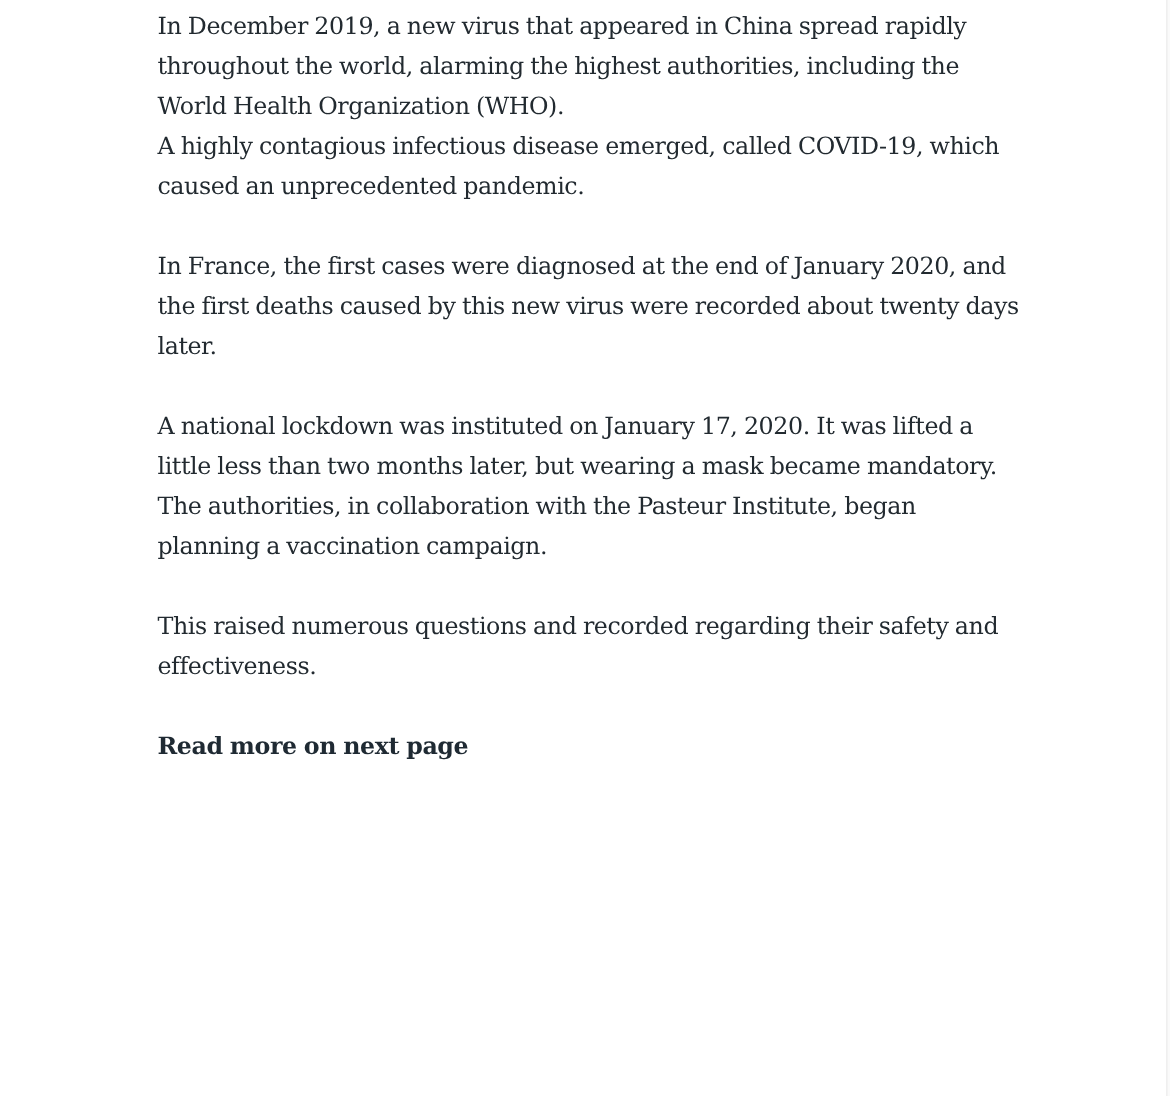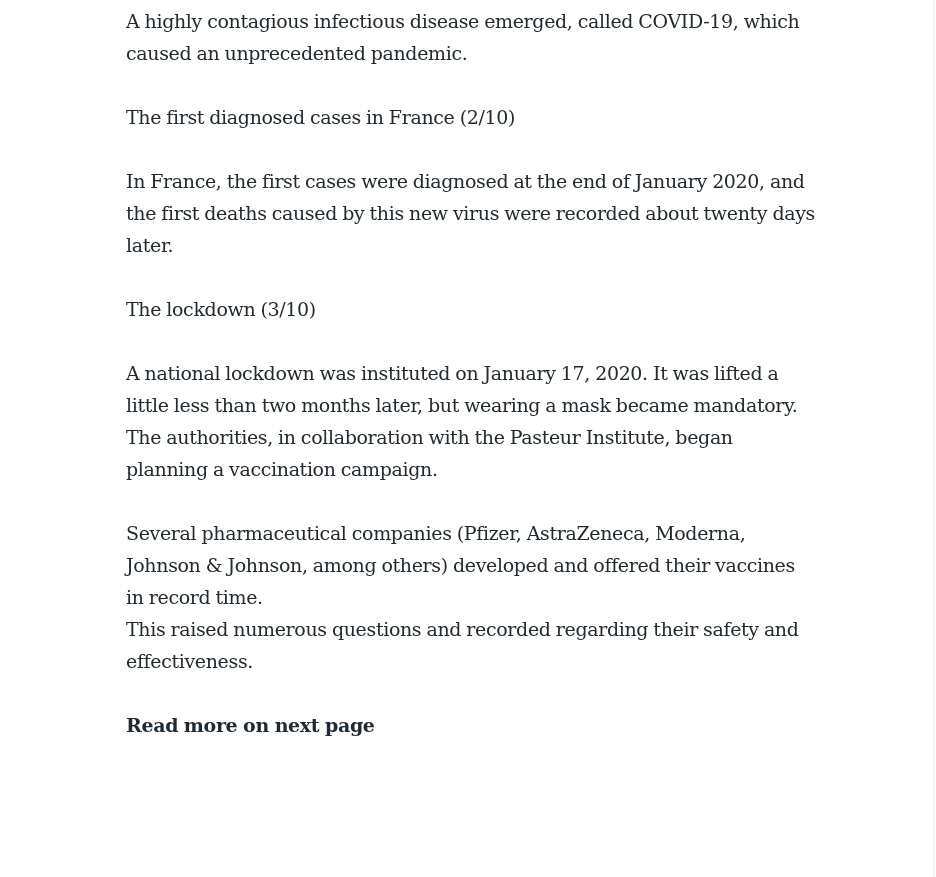--- a/index.html
+++ b/index.html
@@ -46,36 +46,34 @@
       background: #fafafa;
       border-left: 1px solid #ececec;
       box-sizing: border-box;
     }
   </style>
 </head>
 <body>
 
 <div class="article">
   <p>
+    <span class="line">In December 2019, a new virus that appeared in China spread rapidly throughout the world, alarming the highest authorities, including the World Health Organization (WHO).</span>
     <span class="line">A highly contagious infectious disease emerged, called COVID-19, which caused an unprecedented pandemic.</span>
   </p>
 
-  <p>The first diagnosed cases in France (2/10)</p>
   <p>
     <span class="line">In France, the first cases were diagnosed at the end of January 2020, and the first deaths caused by this new virus were recorded about twenty days later.</span>
   </p>
 
-  <p>The lockdown (3/10)</p>
   <p>
     <span class="line">A national lockdown was instituted on January 17, 2020. It was lifted a little less than two months later, but wearing a mask became mandatory.</span>
     <span class="line">The authorities, in collaboration with the Pasteur Institute, began planning a vaccination campaign.</span>
   </p>
 
   <p>
-    <span class="line">Several pharmaceutical companies (Pfizer, AstraZeneca, Moderna, Johnson &amp; Johnson, among others) developed and offered their vaccines in record time.</span>
     <span class="line">This raised numerous questions and recorded regarding their safety and effectiveness.</span>
   </p>
 
   <p>
     <a class="read-more">Read more on next page</a>
   </p>
 </div>
 
 <div class="scroll-edge"></div>
 

